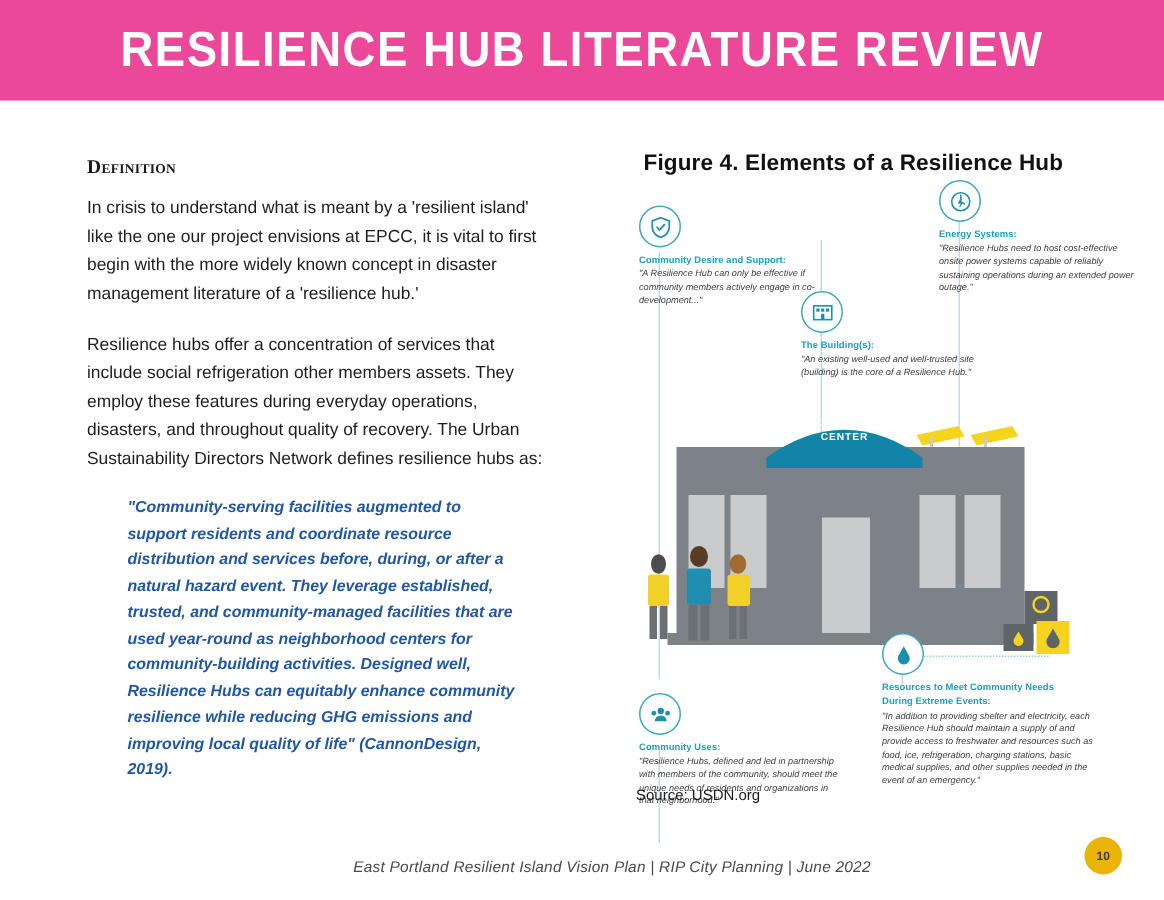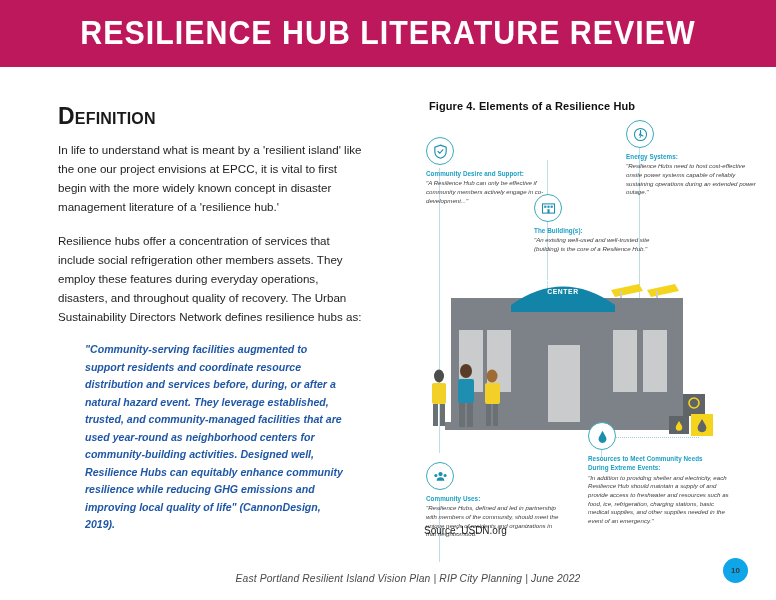--- a/index.html
+++ b/index.html
@@ -6,59 +6,59 @@
   body{
     width:776px;height:600px;background:#ffffff;overflow:hidden;
     font-family:"Liberation Sans", sans-serif;
     -webkit-font-smoothing:antialiased;
   }
   .page{position:relative;width:776px;height:600px;}
 
   
   .banner{
     position:absolute;left:0;top:0;width:776px;height:67px;
-    background:#be185d;
+    background:#ec4899;
   }
   .banner-title{
     position:absolute;left:0;top:14px;width:776px;
     text-align:center;color:#ffffff;
     font-family:"Liberation Sans Narrow","Liberation Sans",sans-serif;
     font-weight:bold;font-size:33px;letter-spacing:1.1px;
     transform:scaleX(0.92);transform-origin:center;
     white-space:nowrap;
   }
 
   
   .left-col{
     position:absolute;left:58px;top:103px;width:310px;
   }
   .section-head{
-    font-family:Liberation Sans, sans-serif;
-    font-weight:bold;font-size:23px;color:#1a1a1a;
+    font-family:Liberation Serif, serif;
+    font-weight:bold;font-size:13px;color:#1a1a1a;
     letter-spacing:0.2px;margin:0 0 10px 0;
     font-variant:small-caps;
   }
   .body-p{
     font-size:11.6px;line-height:19px;color:#1d1d1d;
     margin:0 0 15px 0;text-align:left;
   }
   .body-p b{font-weight:normal;}
   .quote{
     margin:14px 0 0 27px;width:258px;
     color:#1f57a6;font-style:italic;font-weight:bold;
     font-size:10.6px;line-height:17.5px;
   }
 
   
   .figure{
     position:absolute;left:415px;top:100px;width:350px;height:455px;
   }
   .fig-title{
     position:absolute;left:14px;top:0;
-    font-size:11px;font-weight:bold;color:#111;
+    font-size:15px;font-weight:bold;color:#111;
     letter-spacing:0.1px;white-space:nowrap;
   }
   .callout{position:absolute;}
   .callout .ico{
     width:28px;height:28px;border-radius:50%;
     border:1.4px solid #3aa9bd;box-sizing:border-box;
     display:flex;align-items:center;justify-content:center;
     background:#ffffff;margin-bottom:5px;
   }
   .callout .c-head{
@@ -88,38 +88,38 @@
     position:absolute;left:0;top:568px;width:776px;
     text-align:center;
   }
   .footer-txt{
     display:inline-block;font-style:italic;font-size:10.3px;
     color:#4a4a4a;letter-spacing:0.15px;padding-left:40px;text-align:right;
   }
   .pagenum{
     position:absolute;right:28px;top:558px;
     width:25px;height:25px;border-radius:50%;
-    background:#0ea5e9;color:#3b3b3b;
+    background:#eab308;color:#3b3b3b;
     font-size:8px;font-weight:bold;
     display:flex;align-items:center;justify-content:center;
   }
 </style>
 </head>
 <body>
 
 <div class="page">
 
   <div class="banner">
     <div class="banner-title">RESILIENCE HUB LITERATURE REVIEW</div>
   </div>
 
   <div class="left-col">
     <div class="section-head">Definition</div>
 
-    <p class="body-p"><span>In life to understand what is meant by a </span><b>'resilient island'</b><span> like the one our project envisions at EPCC, it is vital to first begin with the more widely known concept in disaster management literature of a </span><b>'resilience hub.'</b></p>
+    <p class="body-p"><span>In crisis to understand what is meant by a </span><b>'resilient island'</b><span> like the one our project envisions at EPCC, it is vital to first begin with the more widely known concept in disaster management literature of a </span><b>'resilience hub.'</b></p>
 
 
     <p class="body-p"><span>Resilience hubs offer a concentration of services that include </span><b>social refrigeration</b><span> other </span><b>members assets.</b><span> They employ these features during everyday operations, disasters, and throughout quality of recovery. The Urban Sustainability Directors Network defines resilience hubs as:</span></p>
 
     <div class="quote">"Community-serving facilities augmented to support residents and coordinate resource distribution and services before, during, or after a natural hazard event. They leverage established, trusted, and community-managed facilities that are used year-round as neighborhood centers for community-building activities. Designed well, Resilience Hubs can equitably enhance community resilience while reducing GHG emissions and improving local quality of life" (CannonDesign, 2019).</div>
   </div>
 
   <div class="figure">
 
     <div class="fig-title">Figure 4. Elements of a Resilience Hub</div>

